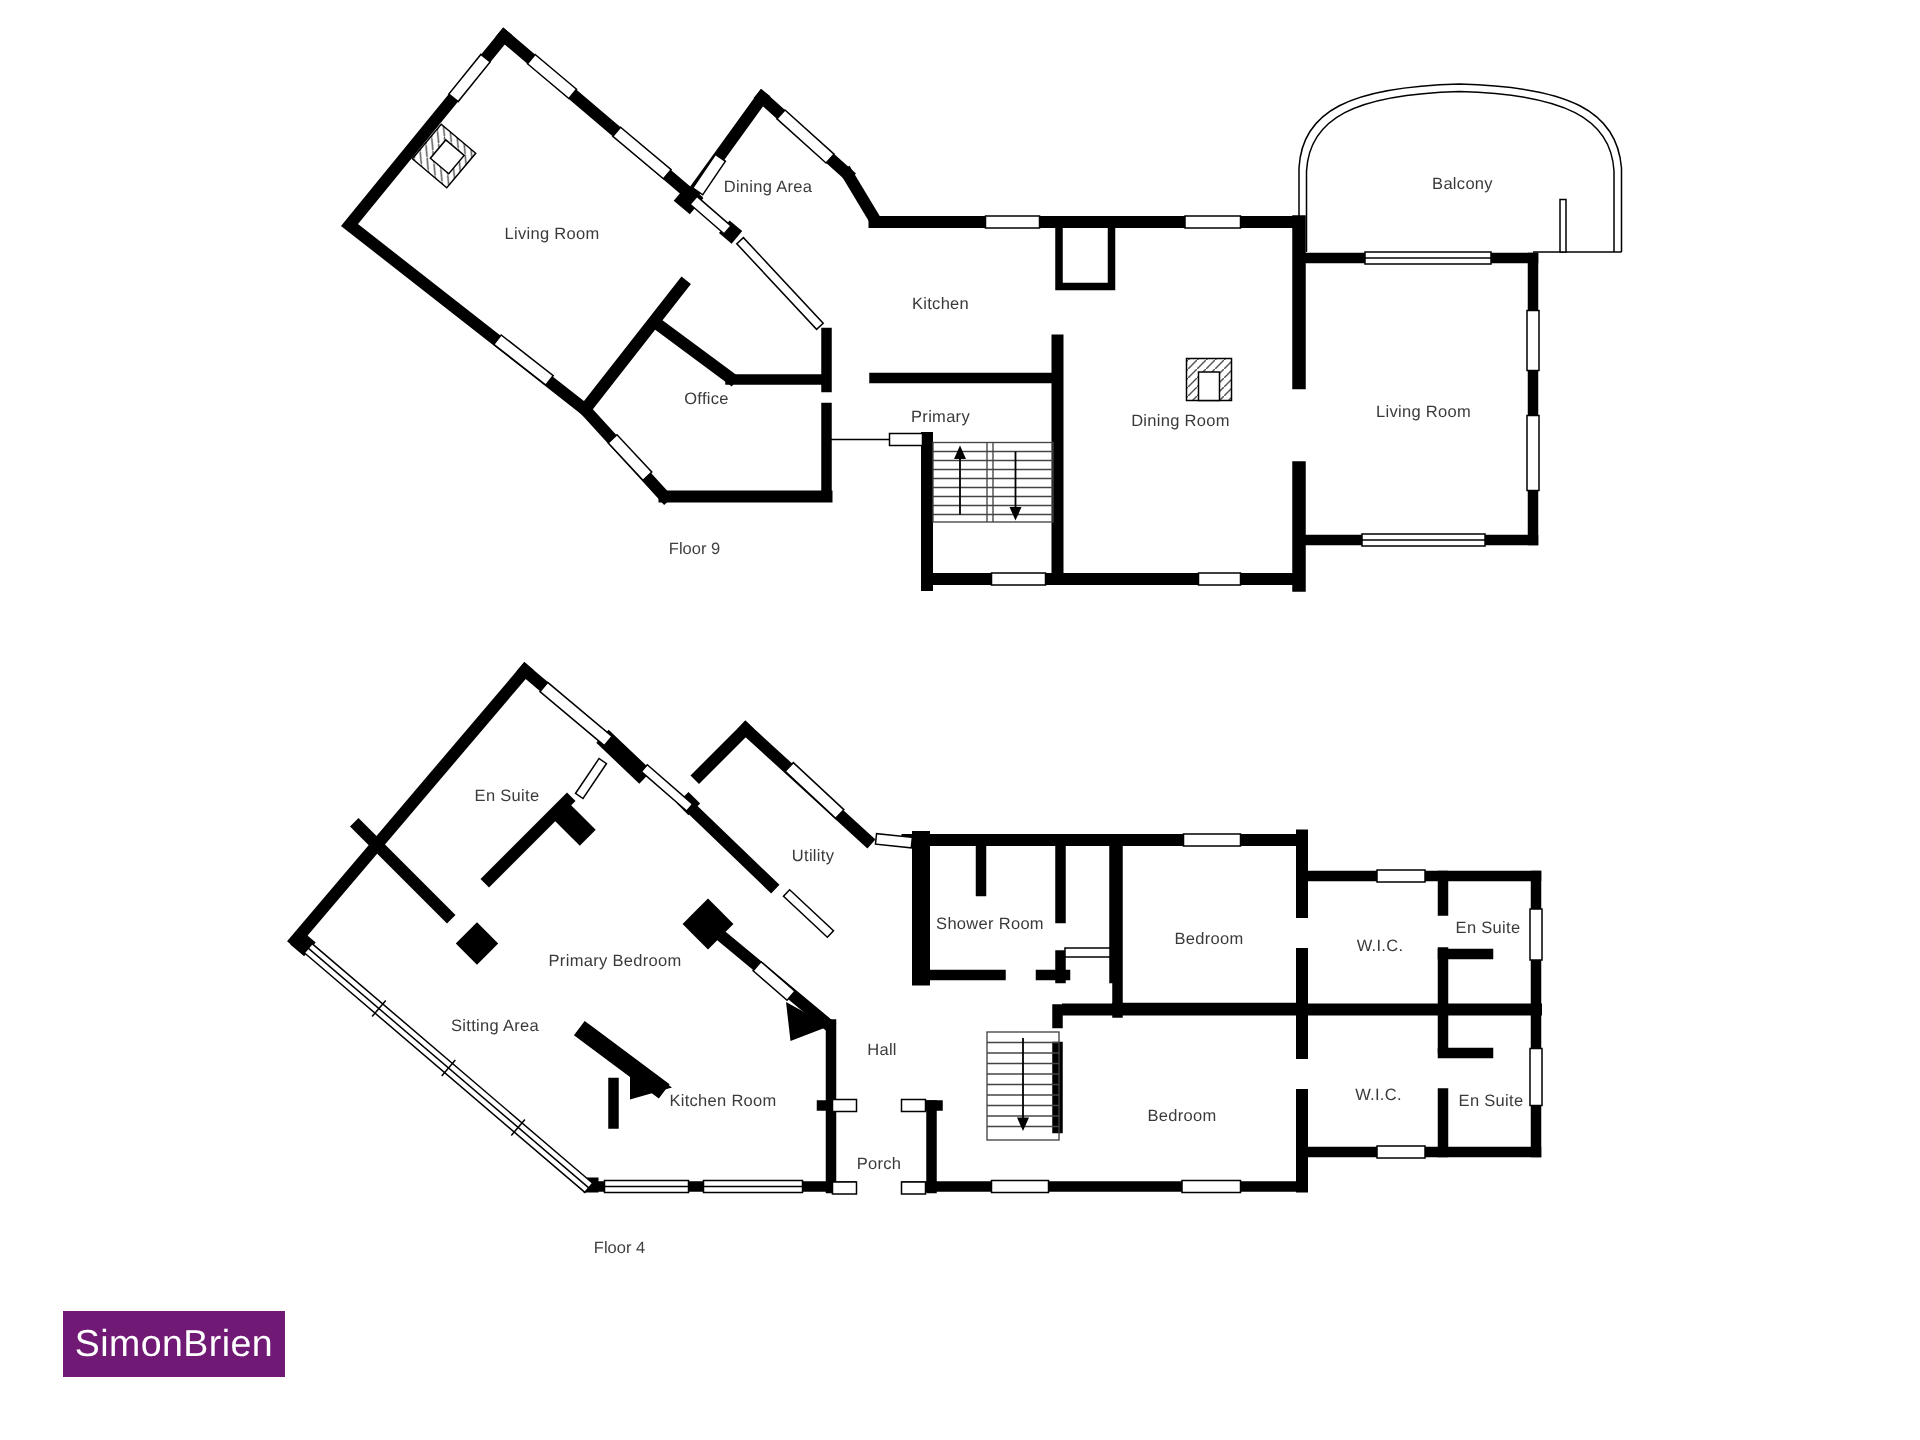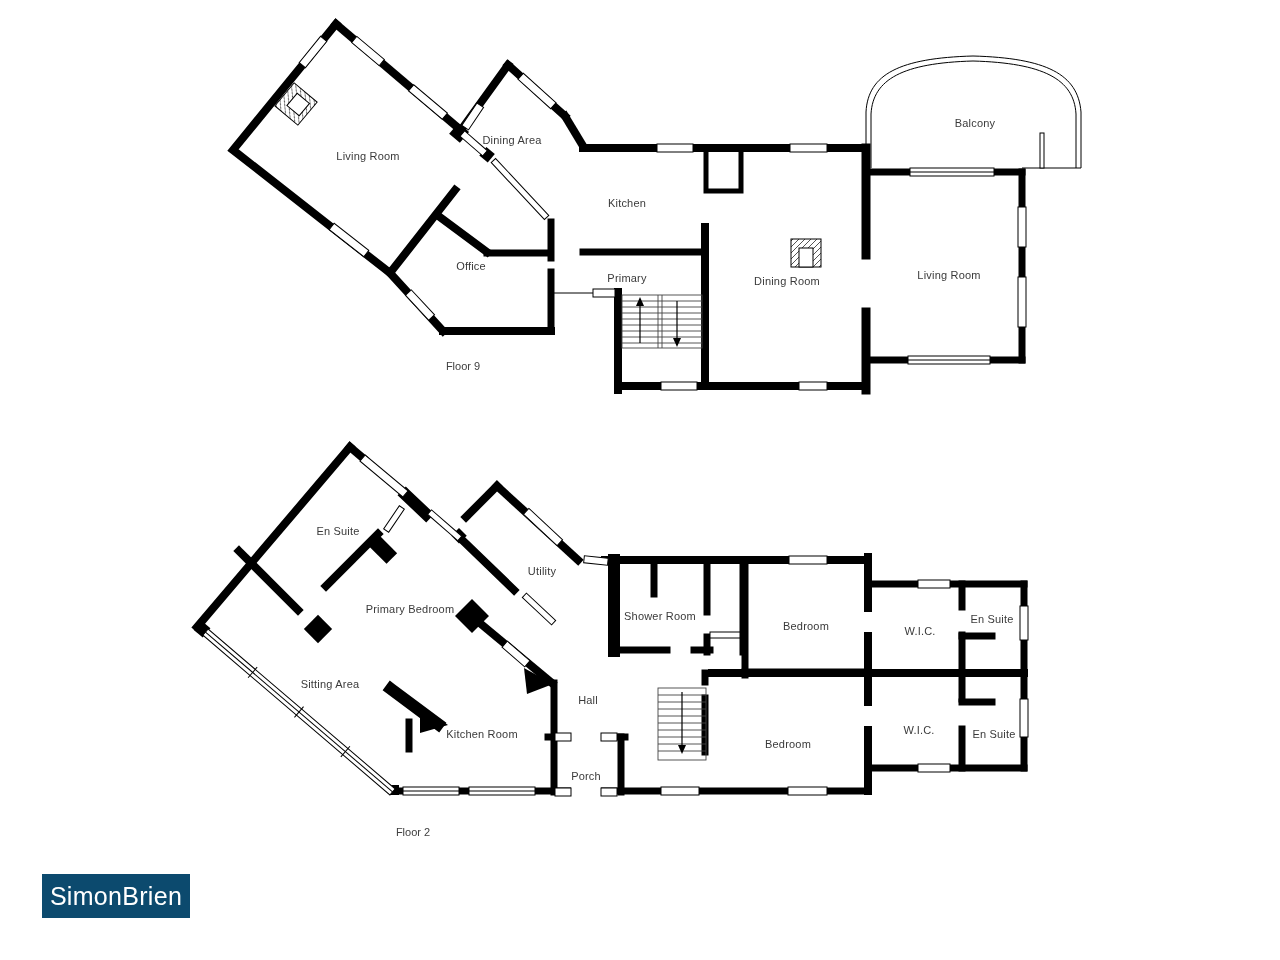--- a/index.html
+++ b/index.html
@@ -236,40 +236,40 @@
       <line class="stair" x1="658" y1="737" x2="706" y2="737"></line>
       <line class="stair" x1="658" y1="744" x2="706" y2="744"></line>
       <line class="stair" x1="658" y1="751" x2="706" y2="751"></line>
       <line x1="682" y1="692" x2="682" y2="748" stroke="#000" stroke-width="1.2"></line>
       <polygon class="blk" points="678,745 682,754 686,745"></polygon>
     </g>
   </g>
 </svg>
 
 <div class="lbl" style="left:368px;top:156px">Living Room</div>
-<div class="lbl" style="left:512px;top:140px">Dining Area</div>
+<div class="lbl" style="left:512px;top:125px">Dining Area</div>
 <div class="lbl" style="left:627px;top:203px">Kitchen</div>
 <div class="lbl" style="left:471px;top:266px">Office</div>
 <div class="lbl" style="left:627px;top:278px">Primary</div>
 <div class="lbl" style="left:787px;top:281px">Dining Room</div>
 <div class="lbl" style="left:949px;top:275px">Living Room</div>
 <div class="lbl" style="left:975px;top:123px">Balcony</div>
 <div class="floor-lbl" style="left:463px;top:366px">Floor 9</div>
 
 <div class="lbl" style="left:338px;top:531px">En Suite</div>
 <div class="lbl" style="left:542px;top:571px">Utility</div>
-<div class="lbl" style="left:410px;top:609px">Primary Bedroom</div>
+<div class="lbl" style="left:410px;top:641px">Primary Bedroom</div>
 <div class="lbl" style="left:660px;top:616px">Shower Room</div>
 <div class="lbl" style="left:806px;top:626px">Bedroom</div>
 <div class="lbl" style="left:920px;top:631px">W.I.C.</div>
 <div class="lbl" style="left:992px;top:619px">En Suite</div>
 <div class="lbl" style="left:330px;top:684px">Sitting Area</div>
 <div class="lbl" style="left:482px;top:734px">Kitchen Room</div>
 <div class="lbl" style="left:588px;top:700px">Hall</div>
 <div class="lbl" style="left:788px;top:744px">Bedroom</div>
 <div class="lbl" style="left:919px;top:730px">W.I.C.</div>
 <div class="lbl" style="left:994px;top:734px">En Suite</div>
 <div class="lbl" style="left:586px;top:776px">Porch</div>
-<div class="floor-lbl" style="left:413px;top:832px">Floor 2</div>
-
-<div id="logo" title="SimonBrien" style="background: #0c4a6e; color: rgb(255, 255, 255);">SimonBrien</div>
+<div class="floor-lbl" style="left:413px;top:832px">Floor 4</div>
+
+<div id="logo" title="SimonBrien" style="background: #701a75; color: rgb(255, 255, 255);">SimonBrien</div>
 
 </div>
 
 </body></html>

